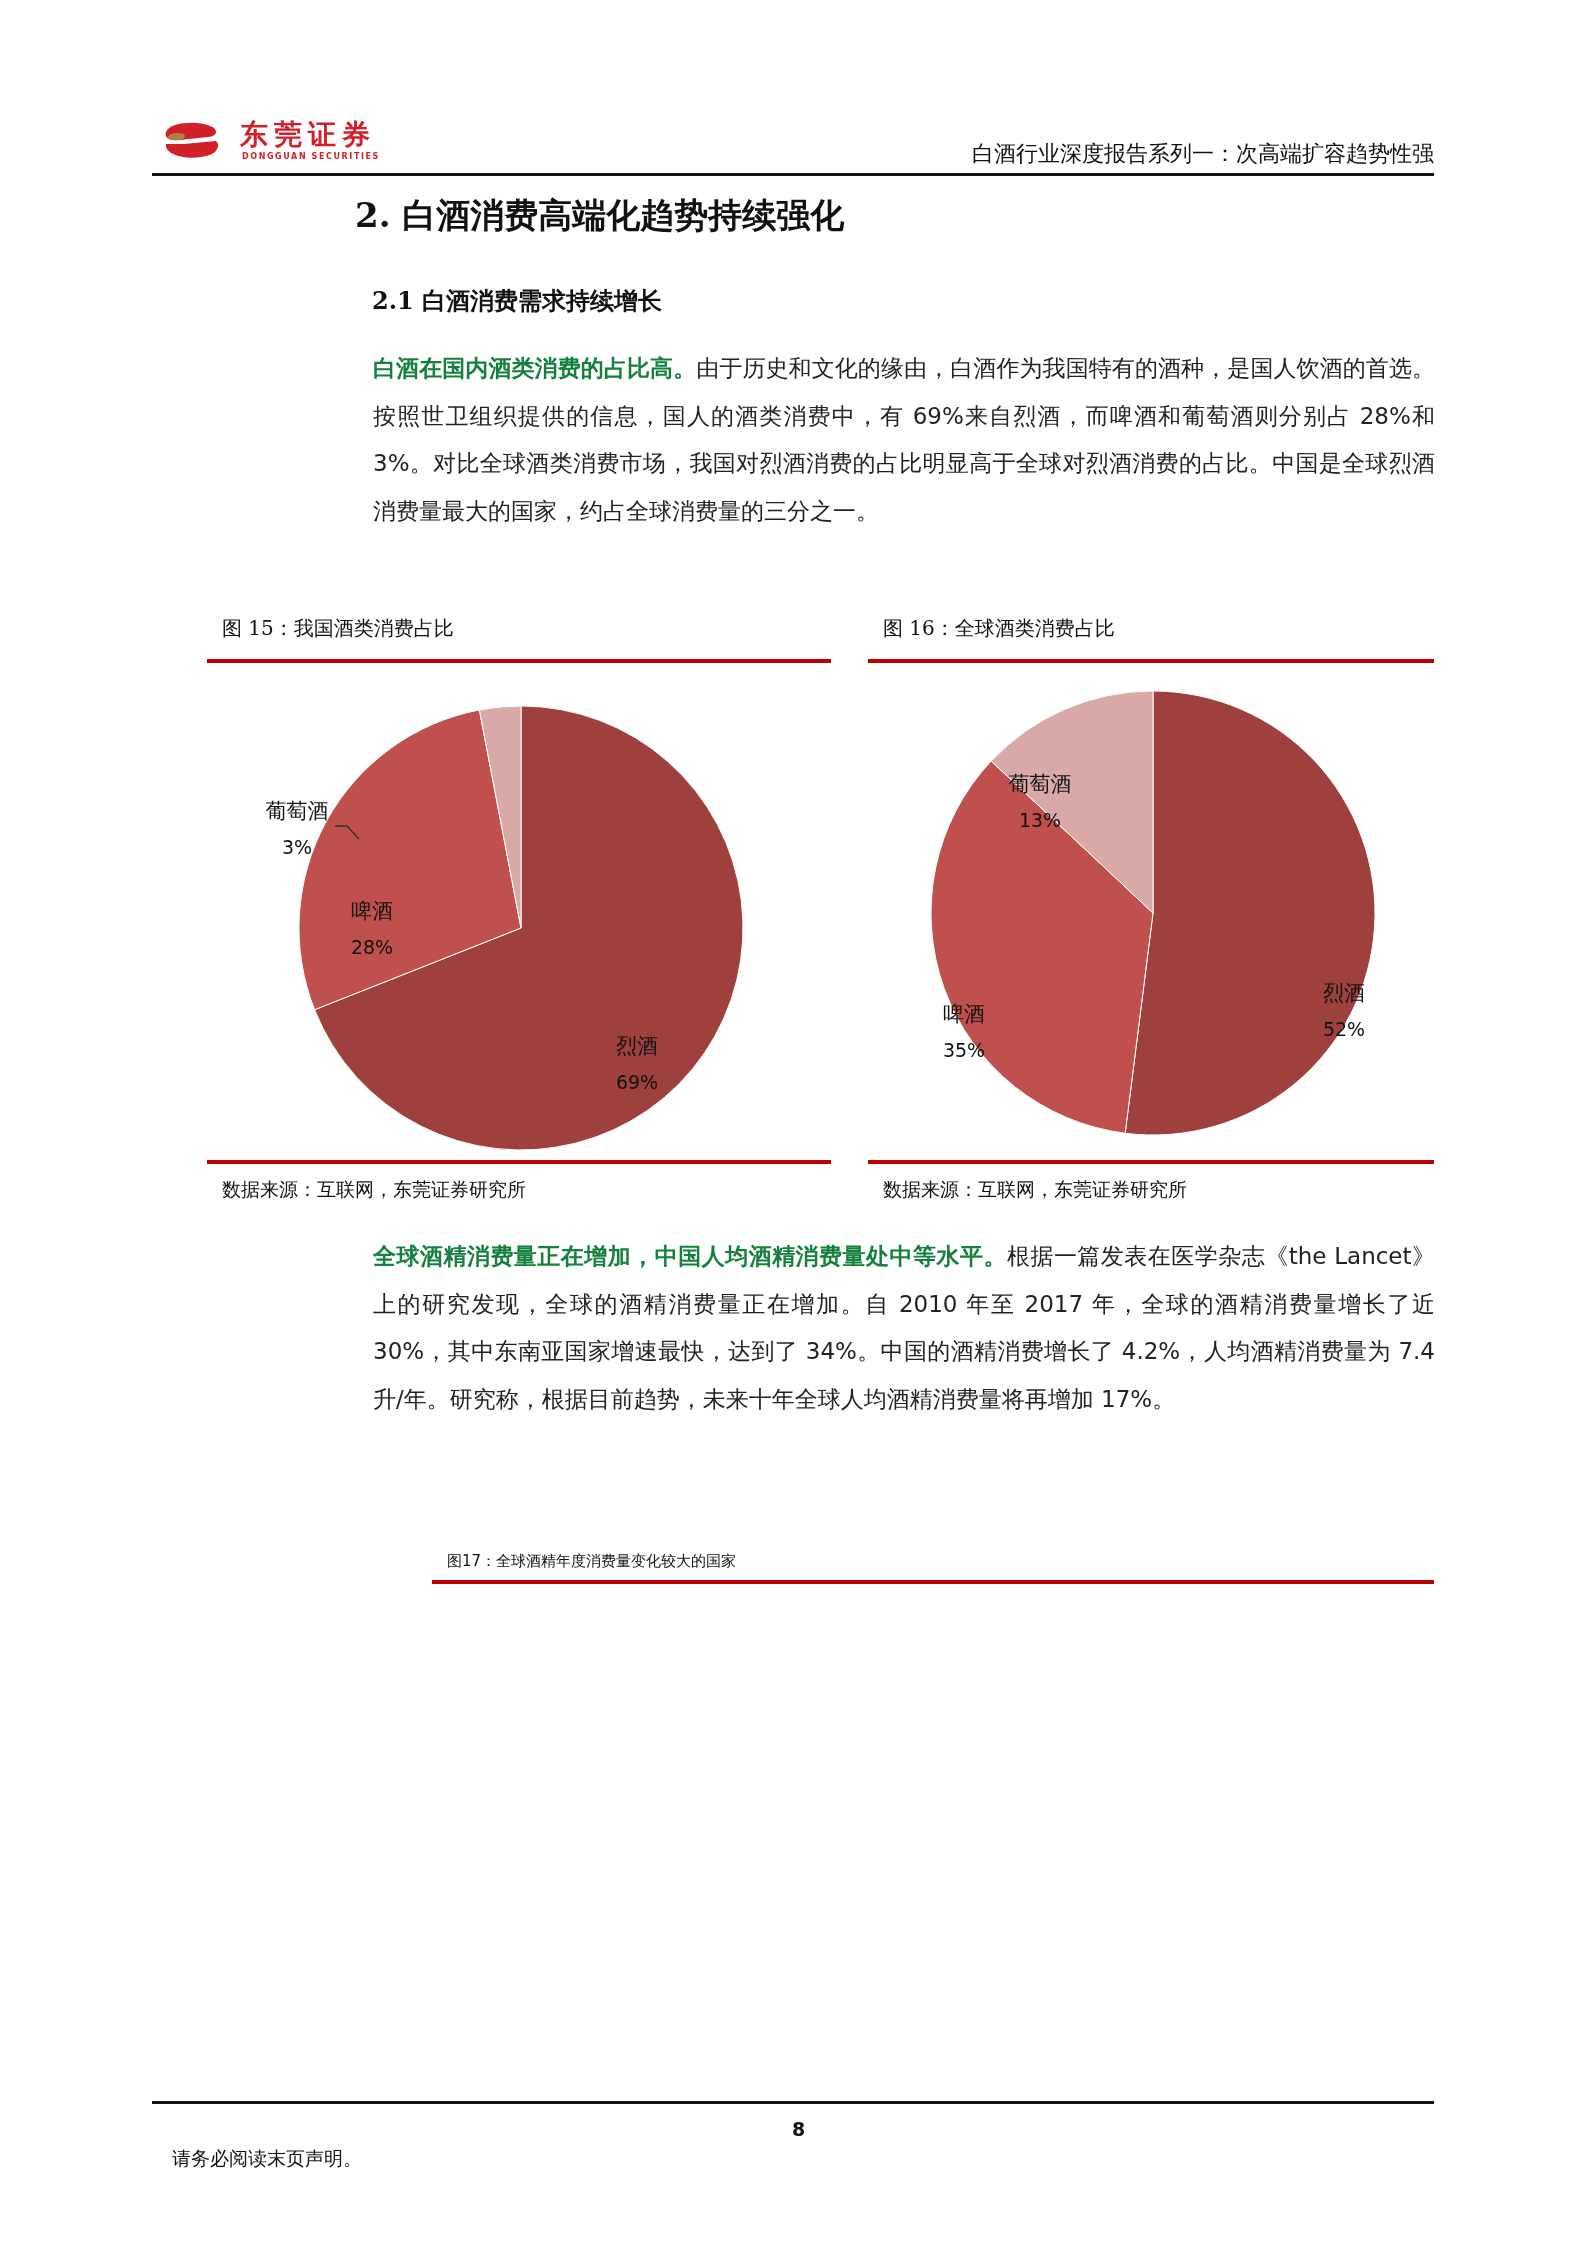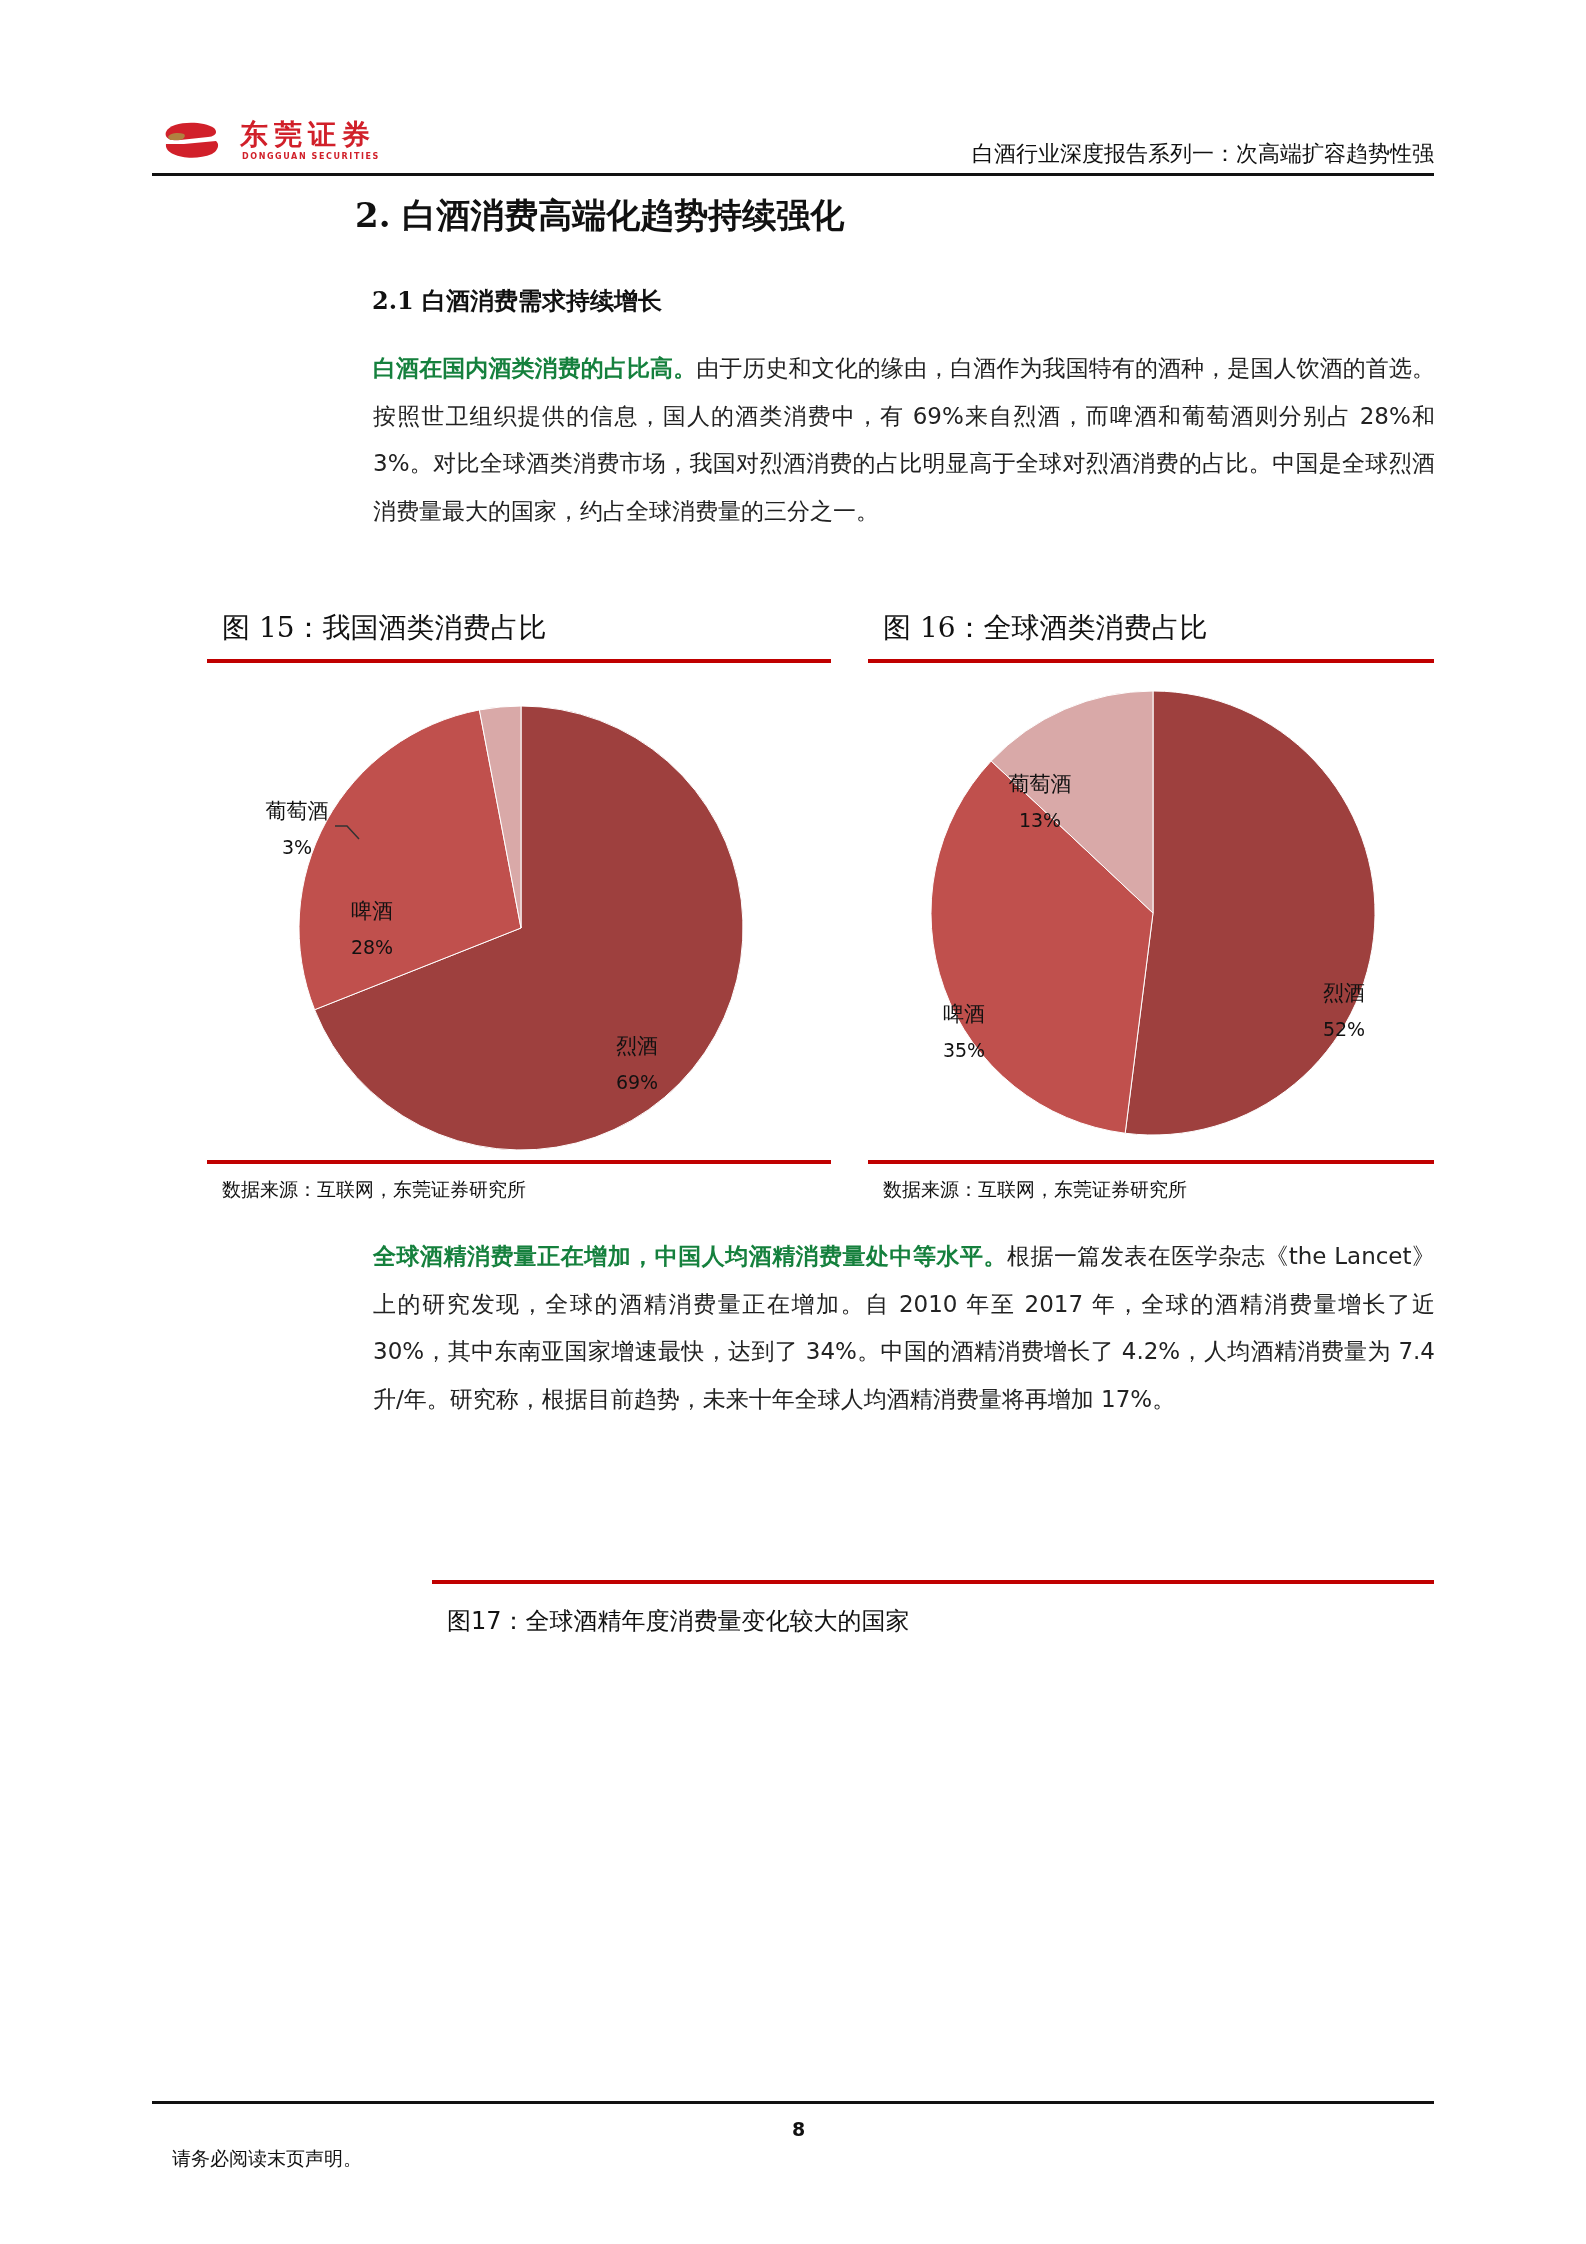--- a/index.html
+++ b/index.html
@@ -24,24 +24,24 @@
         font-family: "DejaVu Serif", serif; }
 
   
   .para { left: 373px; width: 1062px; font-size: 23px; line-height: 47.5px; color: #222;
           text-align: justify; }
   .para b { color: #15803d; font-weight: bold; }
   .p1 { top: 345px; }
   .p2 { top: 1233px; }
 
   
-  .fig-title { font-size: 28px; color: #111; line-height: 32px; font-family: "DejaVu Serif", serif; }
+  .fig-title { font-size: 20px; color: #111; line-height: 32px; font-family: "DejaVu Serif", serif; }
   .fig15-title { left: 222px; top: 612px; }
   .fig16-title { left: 883px; top: 612px; }
-  .fig17-title { left: 447px; top: 1605px; font-family: "DejaVu Sans", sans-serif; font-size: 24px; }
+  .fig17-title { left: 447px; top: 1545px; font-family: "DejaVu Sans", sans-serif; font-size: 15px; }
   .red-rule { height: 4px; background: #c00000; }
   .r15a { left: 207px; top: 659px; width: 624px; }
   .r16a { left: 868px; top: 659px; width: 566px; }
   .r15b { left: 207px; top: 1160px; width: 624px; }
   .r16b { left: 868px; top: 1160px; width: 566px; }
   .r17 { left: 432px; top: 1580px; width: 1002px; }
 
   .source { font-size: 19px; color: #111; line-height: 26px; }
   .src15 { left: 222px; top: 1176px; }
   .src16 { left: 883px; top: 1176px; }

